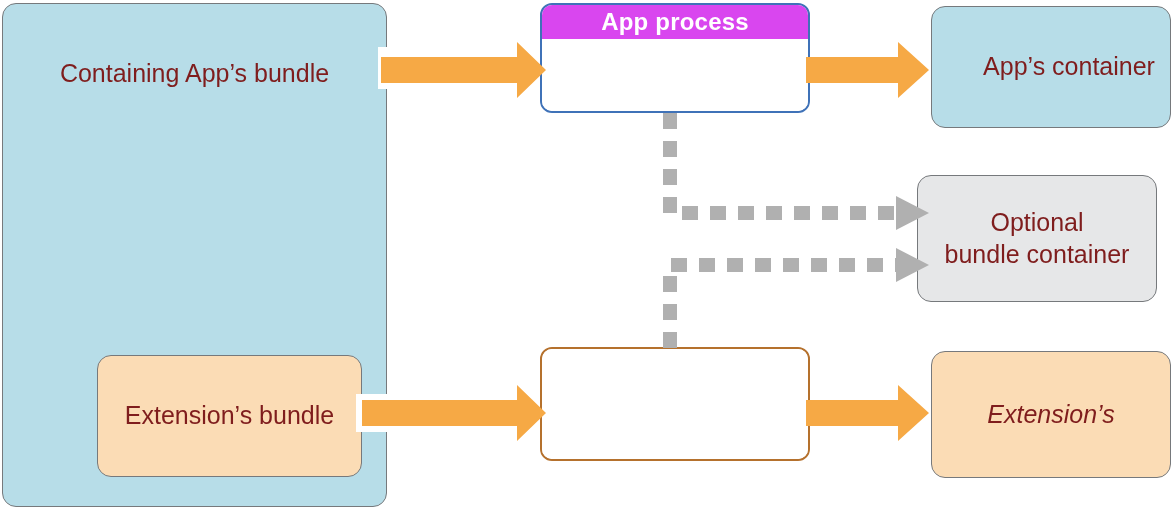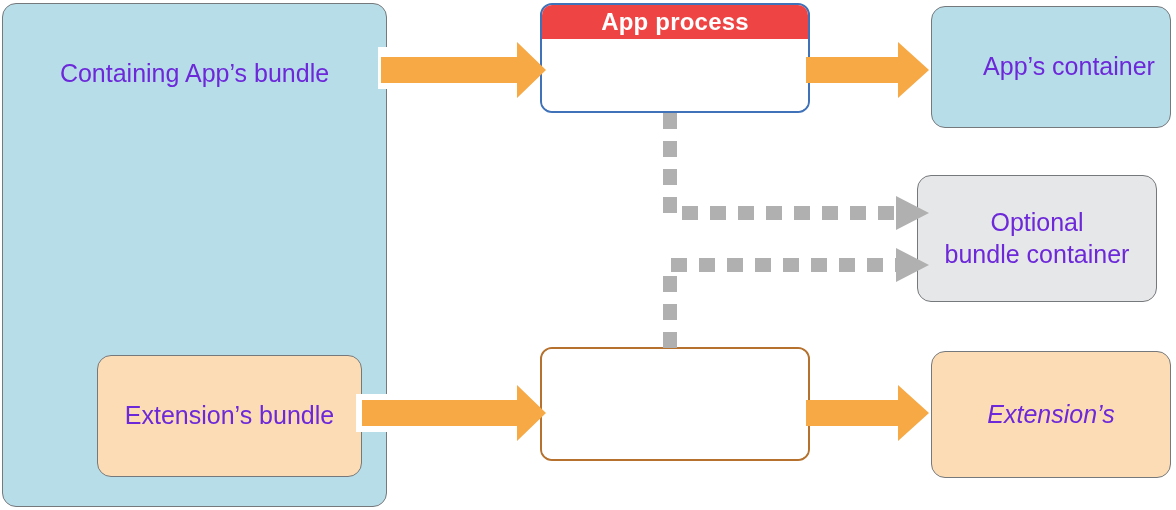--- a/index.html
+++ b/index.html
@@ -17,21 +17,21 @@
     background: #ffffff;
     overflow: hidden;
   }
   .box {
     position: absolute;
     box-sizing: border-box;
     display: flex;
     align-items: center;
     justify-content: center;
     text-align: center;
-    color: #6d28d9;
+    color: #7f1d1d;
     line-height: 1.25;
   }
 
   
   #containing-app-bundle {
     left: 2px;
     top: 3px;
     width: 385px;
     height: 504px;
     background: #b7dde8;
@@ -84,21 +84,21 @@
   #app-process {
     left: 540px;
     top: 3px;
     width: 270px;
     height: 110px;
     border: 2px solid #3f72b8;
     background: #ffffff;
   }
   #app-process .proc-header {
     height: 34px;
-    background: #ef4444;
+    background: #d946ef;
   }
 
   #extension-process {
     left: 540px;
     top: 347px;
     width: 270px;
     height: 114px;
     border: 2px solid #b5712d;
     background: #ffffff;
   }

